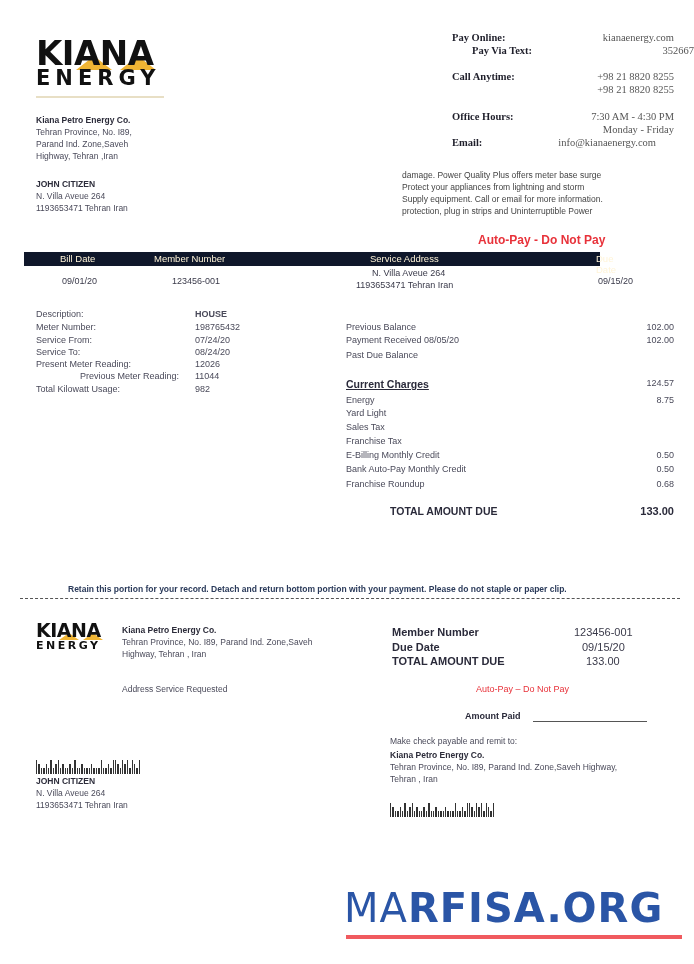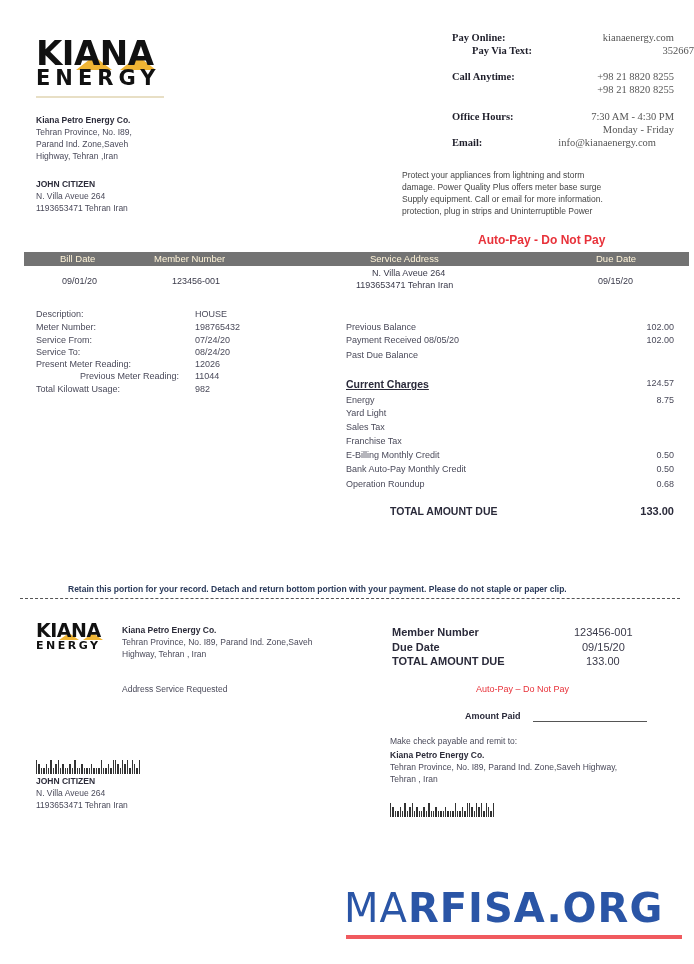--- a/index.html
+++ b/index.html
@@ -19,21 +19,21 @@
 
   
   .contact-row { position: absolute; font-family: "Liberation Serif", serif; font-size: 10.5px; color: #333; }
   .contact-label { font-weight: bold; color: #1e1e2a; }
   .contact-val { text-align: right; color: #555; }
 
   .promo { font-size: 8.5px; line-height: 12px; color: #444; }
   .red { color: #e8323a; }
 
   
-  .band { position: absolute; left: 24px; top: 252px; width: 665px; height: 14px; background: #737373; }
+  .band { position: absolute; left: 24px; top: 252px; width: 576px; height: 14px; background: #0f172a; }
   .band span { position: absolute; top: 1px; font-size: 9.5px; color: #fff4d8; }
 
   .row-text { position: absolute; font-size: 9px; color: #3a3a4a; }
 
   .kv { position: absolute; font-size: 9px; color: #4a4a5a; }
 
   .dash { position: absolute; left: 20px; width: 660px; border-top: 1.4px dashed #555; }
 
   .barcode { position: absolute; height: 14px; display: flex; align-items: flex-end; gap: 1px; }
   .barcode i { display: block; width: 1.4px; background: #333; }
@@ -90,41 +90,41 @@
 </div>
 <div class="contact-row" style="left:452px; top:124px; width:222px;">
   <span class="contact-val abs" style="right:0; top:0;">Monday - Friday</span>
 </div>
 <div class="contact-row" style="left:452px; top:137px; width:222px;">
   <span class="contact-label">Email:</span>
   <span class="contact-val abs" style="right:18px; top:0;">info@kianaenergy.com</span>
 </div>
 
 <div class="abs promo" style="left:402px; top:169px; width:280px;">
+  <div>damage. Power Quality Plus offers meter base surge</div>
   <div>Protect your appliances from lightning and storm</div>
-  <div>damage. Power Quality Plus offers meter base surge</div>
   <div>Supply equipment. Call or email for more information.</div>
   <div>protection, plug in strips and Uninterruptible Power</div>
 </div>
 <div class="abs red" style="left:478px; top:233px; font-size:12px; font-weight:bold;">Auto-Pay - Do Not Pay</div>
 
 <div class="band">
   <span style="left:36px;">Bill Date</span>
   <span style="left:130px;">Member Number</span>
   <span style="left:346px;">Service Address</span>
   <span style="left:572px;">Due Date</span>
 </div>
 <div class="row-text" style="left:62px; top:276px;">09/01/20</div>
 <div class="row-text" style="left:172px; top:276px;">123456-001</div>
 <div class="row-text" style="left:372px; top:268px;">N. Villa Aveue 264</div>
 <div class="row-text" style="left:356px; top:280px;">1193653471 Tehran Iran</div>
 <div class="row-text" style="left:598px; top:276px;">09/15/20</div>
 
 <div class="kv" style="left:36px; top:309px;">Description:</div>
-<div class="kv" style="left:195px; top:309px;">HOUSE</div>
+<div class="kv" style="left:195px; top:309px;font-weight:bold;">HOUSE</div>
 <div class="kv" style="left:36px; top:322px;">Meter Number:</div>
 <div class="kv" style="left:195px; top:322px;">198765432</div>
 <div class="kv" style="left:36px; top:335px;">Service From:</div>
 <div class="kv" style="left:195px; top:335px;">07/24/20</div>
 <div class="kv" style="left:36px; top:347px;">Service To:</div>
 <div class="kv" style="left:195px; top:347px;">08/24/20</div>
 <div class="kv" style="left:36px; top:359px;">Present Meter Reading:</div>
 <div class="kv" style="left:195px; top:359px;">12026</div>
 <div class="kv" style="left:36px; top:371px;padding-left:44px;">Previous Meter Reading:</div>
 <div class="kv" style="left:195px; top:371px;">11044</div>
@@ -141,21 +141,21 @@
 <div class="kv" style="right:20px; top:378px;">124.57</div>
 <div class="kv" style="left:346px; top:395px;">Energy</div>
 <div class="kv" style="right:20px; top:395px;">8.75</div>
 <div class="kv" style="left:346px; top:408px;">Yard Light</div>
 <div class="kv" style="left:346px; top:422px;">Sales Tax</div>
 <div class="kv" style="left:346px; top:436px;">Franchise Tax</div>
 <div class="kv" style="left:346px; top:450px;">E-Billing Monthly Credit</div>
 <div class="kv" style="right:20px; top:450px;">0.50</div>
 <div class="kv" style="left:346px; top:464px;">Bank Auto-Pay Monthly Credit</div>
 <div class="kv" style="right:20px; top:464px;">0.50</div>
-<div class="kv" style="left:346px; top:479px;">Operation Roundup</div>
+<div class="kv" style="left:346px; top:479px;">Franchise Roundup</div>
 <div class="kv" style="right:20px; top:479px;">0.68</div>
 <div class="kv" style="left:390px; top:505px; font-size:10.5px; font-weight:bold; color:#2a2a3a;">TOTAL AMOUNT DUE</div>
 <div class="kv" style="right:20px; top:505px; font-size:11px; font-weight:bold; color:#2a2a3a;">133.00</div>
 
 <div class="abs" style="left:68px; top:584px; font-size:8.5px; font-weight:bold; color:#2a3a5a;">Retain this portion for your record. Detach and return bottom portion with your payment. Please do not staple or paper clip.</div>
 <div class="dash" style="top:598px;"></div>
 
 <div class="logo" style="left:36px; top:621px; width:70px; height:32px;">
   <svg class="peaks" style="left:3px; top:11px;" width="66" height="8" viewBox="0 0 66 8">
     <polygon points="20,8 30,1 40,8" fill="#f0b534"></polygon>

